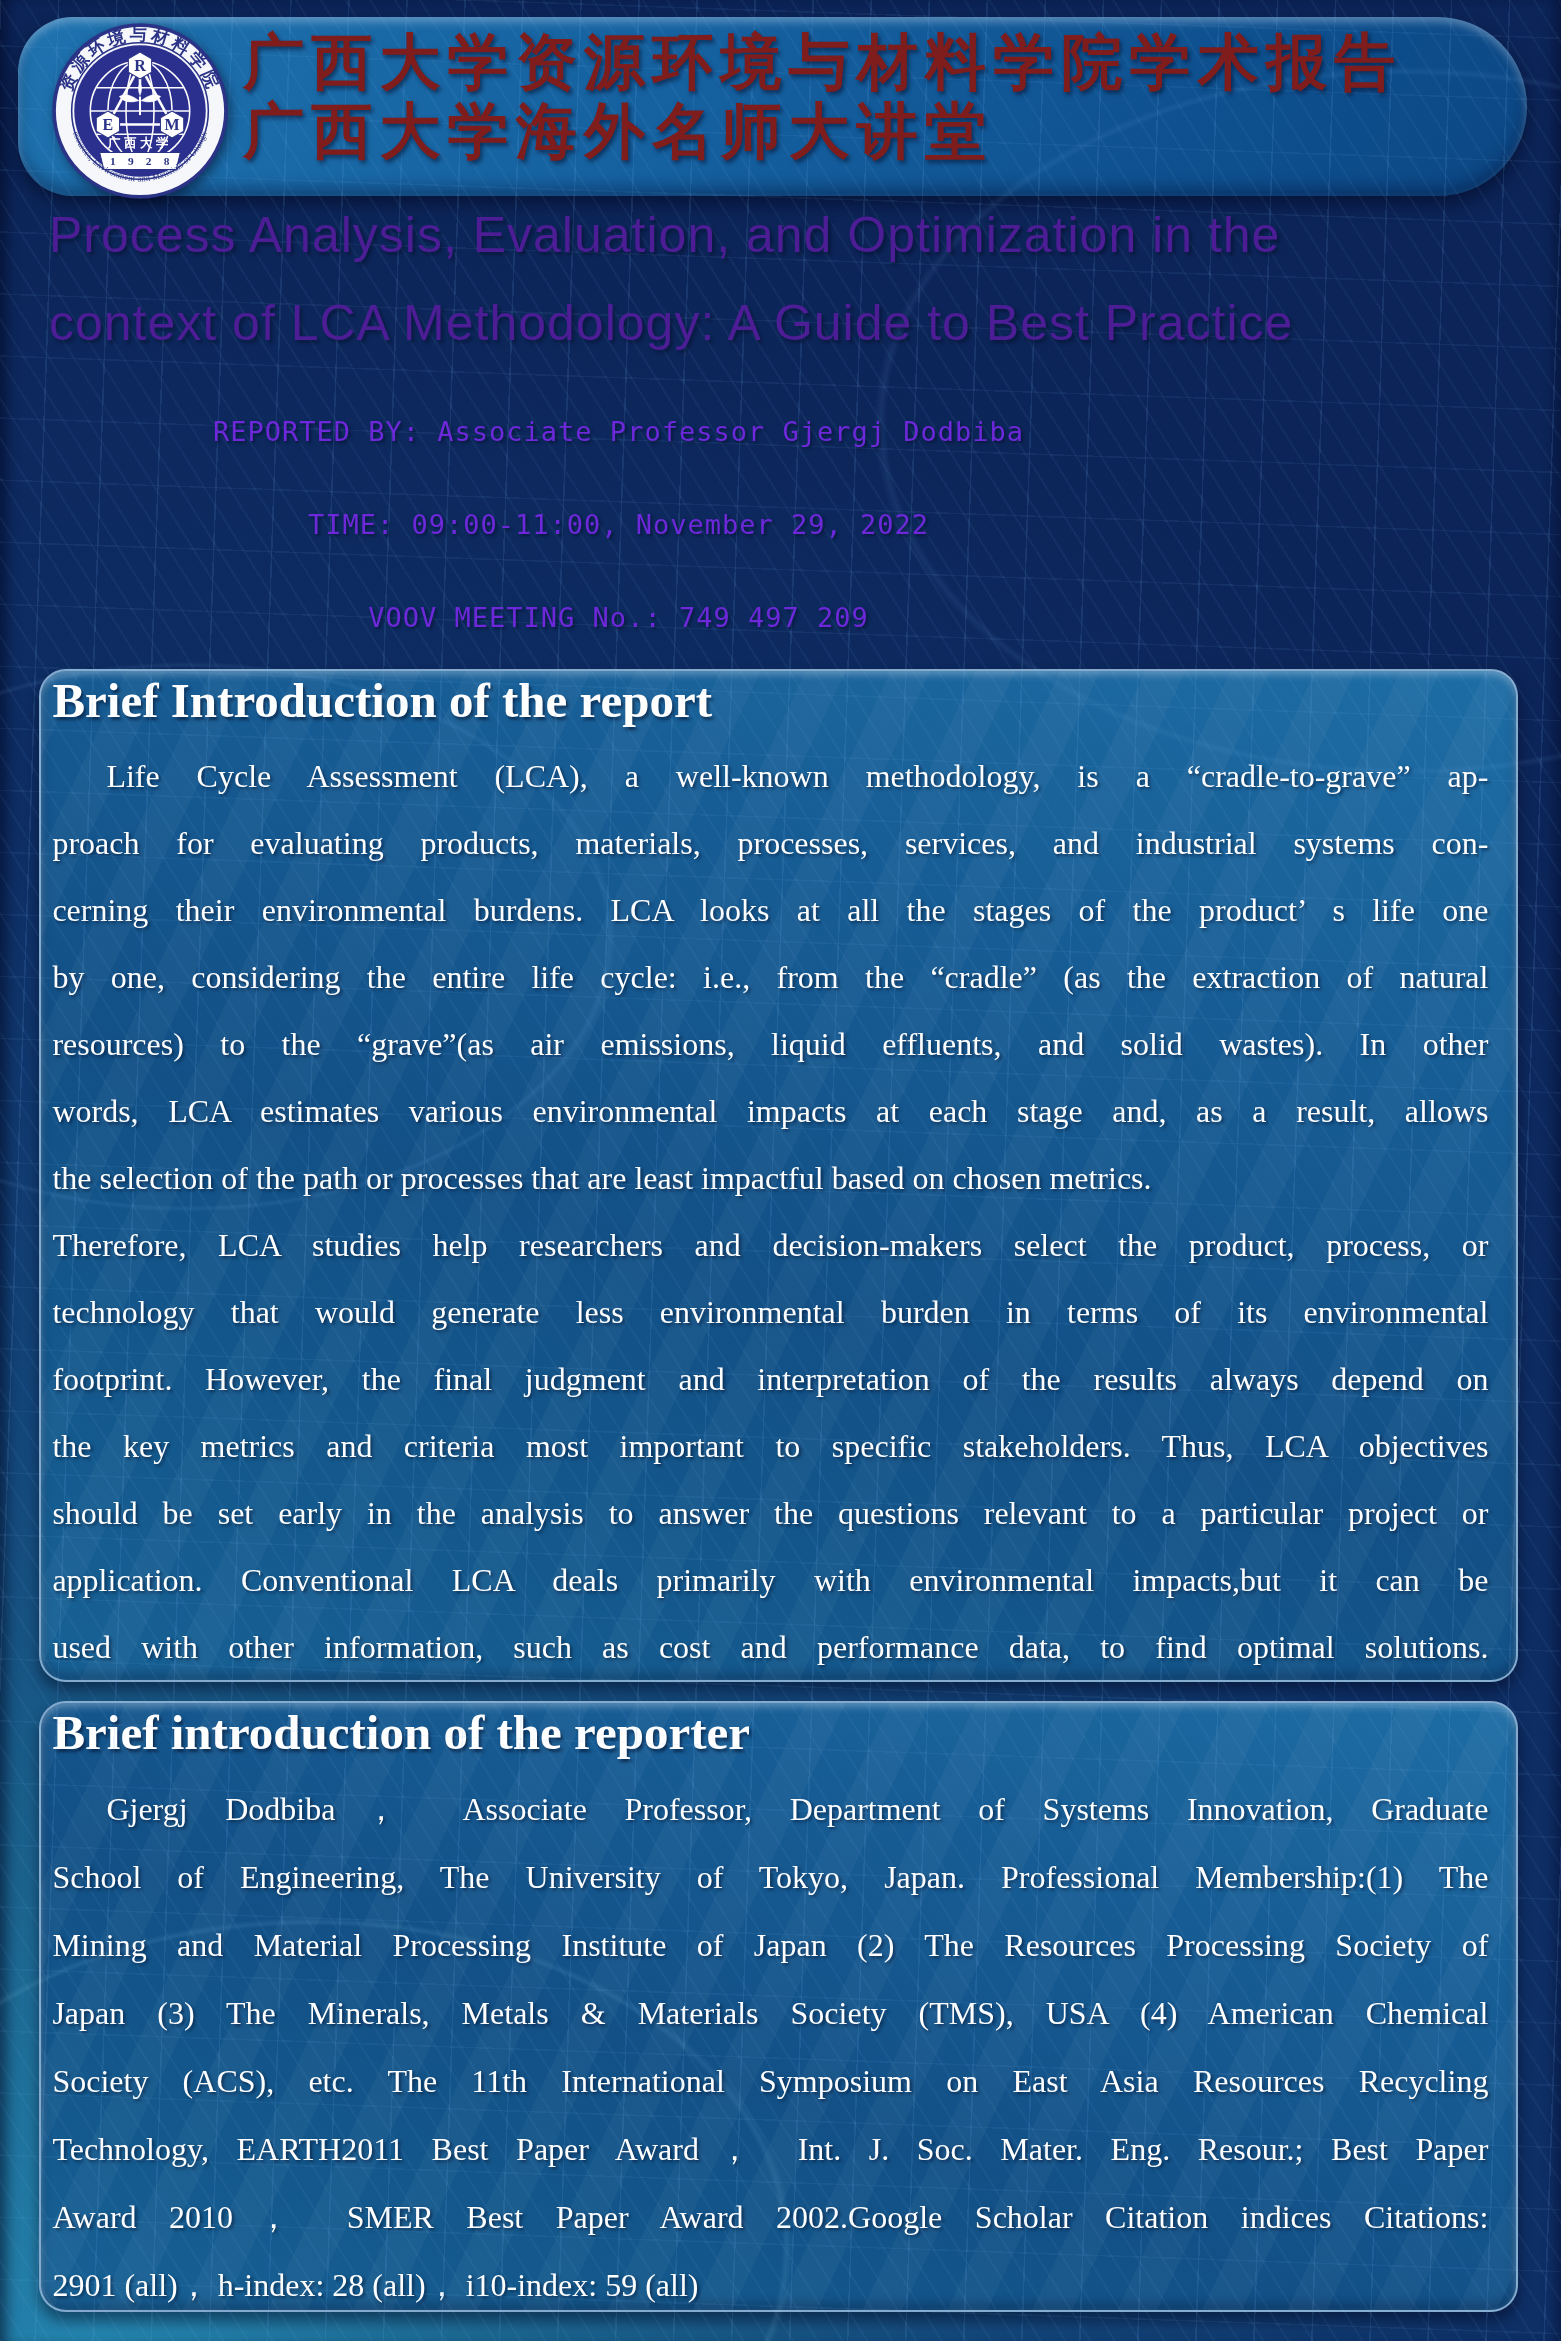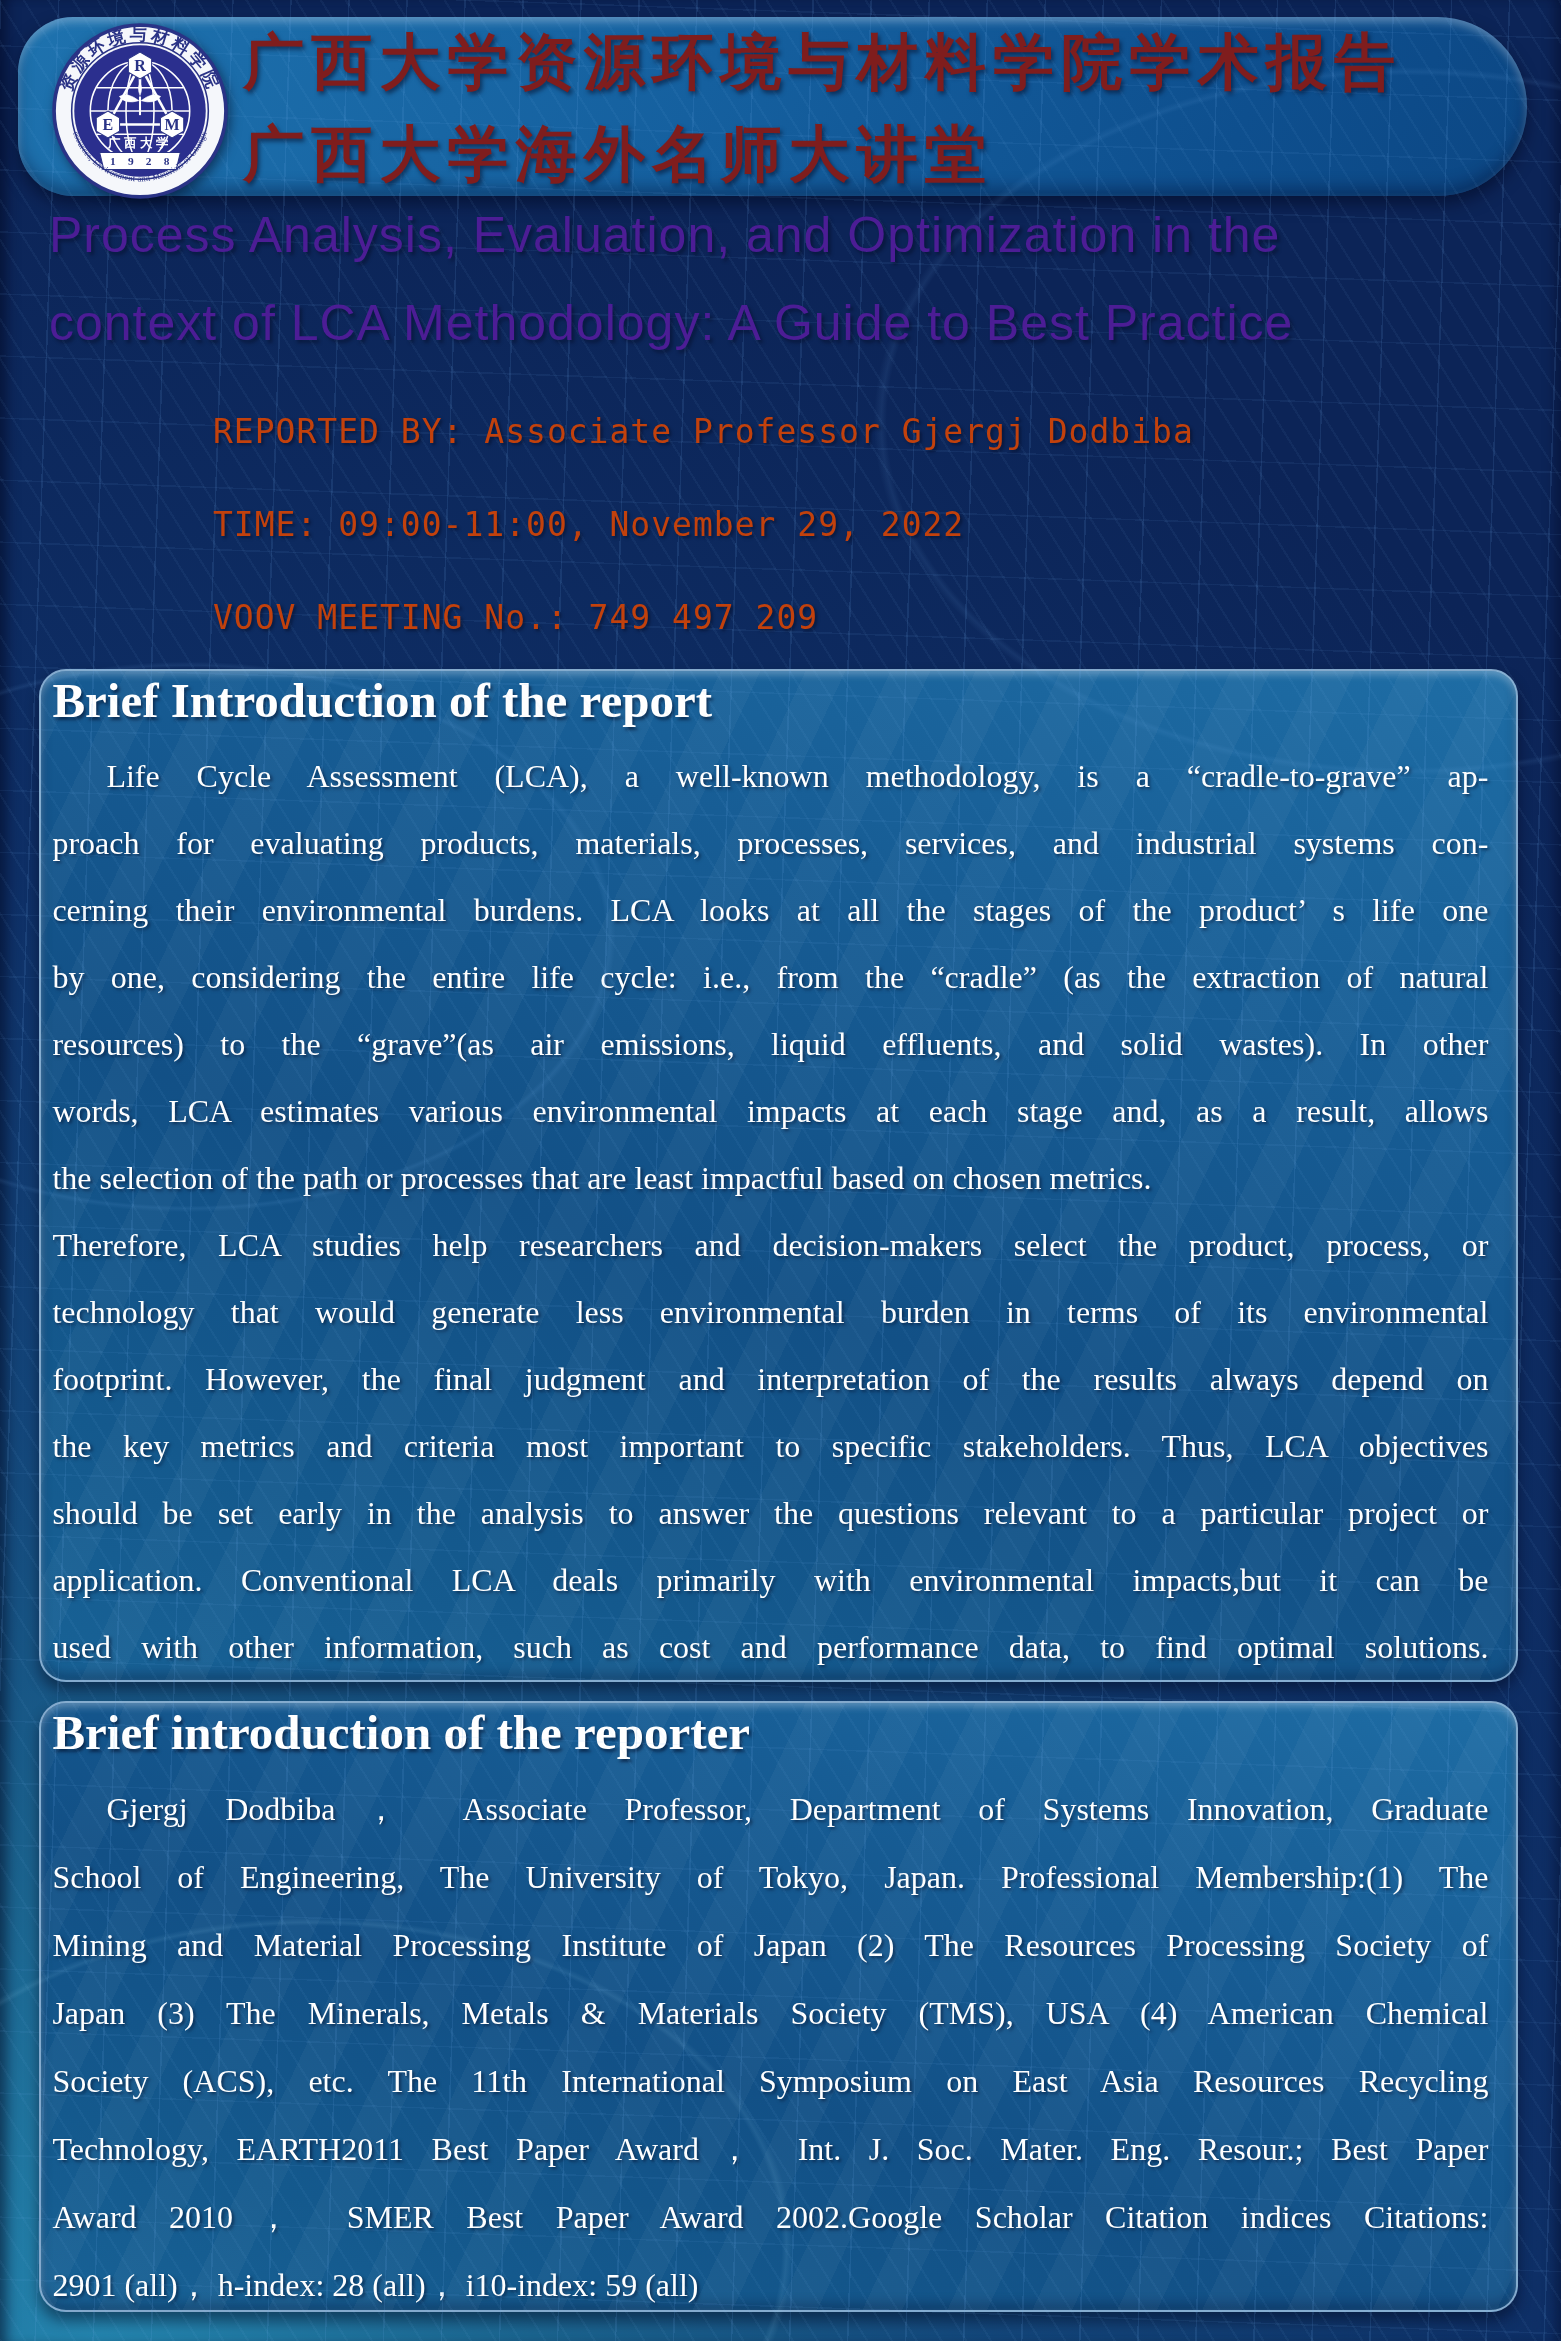--- a/index.html
+++ b/index.html
@@ -21,33 +21,33 @@
   
   .banner{position:absolute;left:17.6px;top:17px;width:1509px;height:179px;z-index:2;
     border-radius:59px 96px 96px 59px;
     background:linear-gradient(115deg, #1e72ae 0%, #15609f 45%, #0e4f8e 80%, #0c4784 100%);
     box-shadow:inset 0 5.2px 8.3px rgba(205,230,250,.38), inset 0 -8.3px 14.5px rgba(0,10,45,.38),
                0 8.3px 15.5px rgba(0,6,28,.5);}
   .banner-text{position:absolute;color:#7f1d1d;font-weight:bold;white-space:nowrap;z-index:6;
     font-family:"DejaVu Serif", serif;font-size:61px;line-height:1.25;letter-spacing:7.2px;
     text-shadow:2.1px 2.6px 4.1px rgba(3,12,40,.55);}
   .bl1{left:243px;top:24px;}
-  .bl2{left:243px;top:116px;}
+  .bl2{left:243px;top:93px;}
   .logo{position:absolute;left:52px;top:23px;width:176px;height:176px;z-index:6;
         filter:drop-shadow(3.6px 4.6px 5.2px rgba(0,5,25,.5));}
   
   .title-line{position:absolute;left:49px;color:#4c1d95;font-weight:normal;white-space:nowrap;z-index:6;
     font-size:50px;letter-spacing:1px;line-height:1.1;
     text-shadow:2.6px 3.1px 3.6px rgba(0,4,22,.38);}
   .tl1{top:208px;}
   .tl2{top:296px;}
   
-  .meta{position:absolute;left:213px;top:385px;z-index:6;color:#c2410c;white-space:nowrap;
-    font-family:"DejaVu Sans Mono", monospace;font-size:33px;line-height:93px;letter-spacing:1px;
-    text-shadow:2.1px 2.1px 3.1px rgba(0,4,22,.45);}
+  .meta{position:absolute;left:213px;top:385px;z-index:6;color:#6d28d9;white-space:nowrap;
+    font-family:"DejaVu Sans Mono", monospace;font-size:27px;line-height:93px;letter-spacing:1px;
+    text-shadow:2.1px 2.1px 3.1px rgba(0,4,22,.45);text-align:center;}
   
   .panel{position:absolute;left:39px;width:1479px;z-index:3;box-sizing:border-box;
     border:2.6px solid rgba(170,198,226,.75);border-radius:27px;
     background:linear-gradient(200deg, #1e6da5 0%, #175d95 28%, #125086 58%, #14598d 82%, #186296 100%);
     box-shadow:inset 0 4.1px 7.2px rgba(210,232,252,.35), inset 0 -6.2px 11.4px rgba(0,10,40,.30),
                0 8.3px 13.4px rgba(0,5,25,.45);}
   .panel .sheen{position:absolute;inset:0;border-radius:24px;pointer-events:none;
     background:repeating-linear-gradient(115deg, rgba(255,255,255,.035) 0 36px, transparent 36px 77px);}
   .p1{top:669px;height:1013px;}
   .p2{top:1701px;height:611px;}

